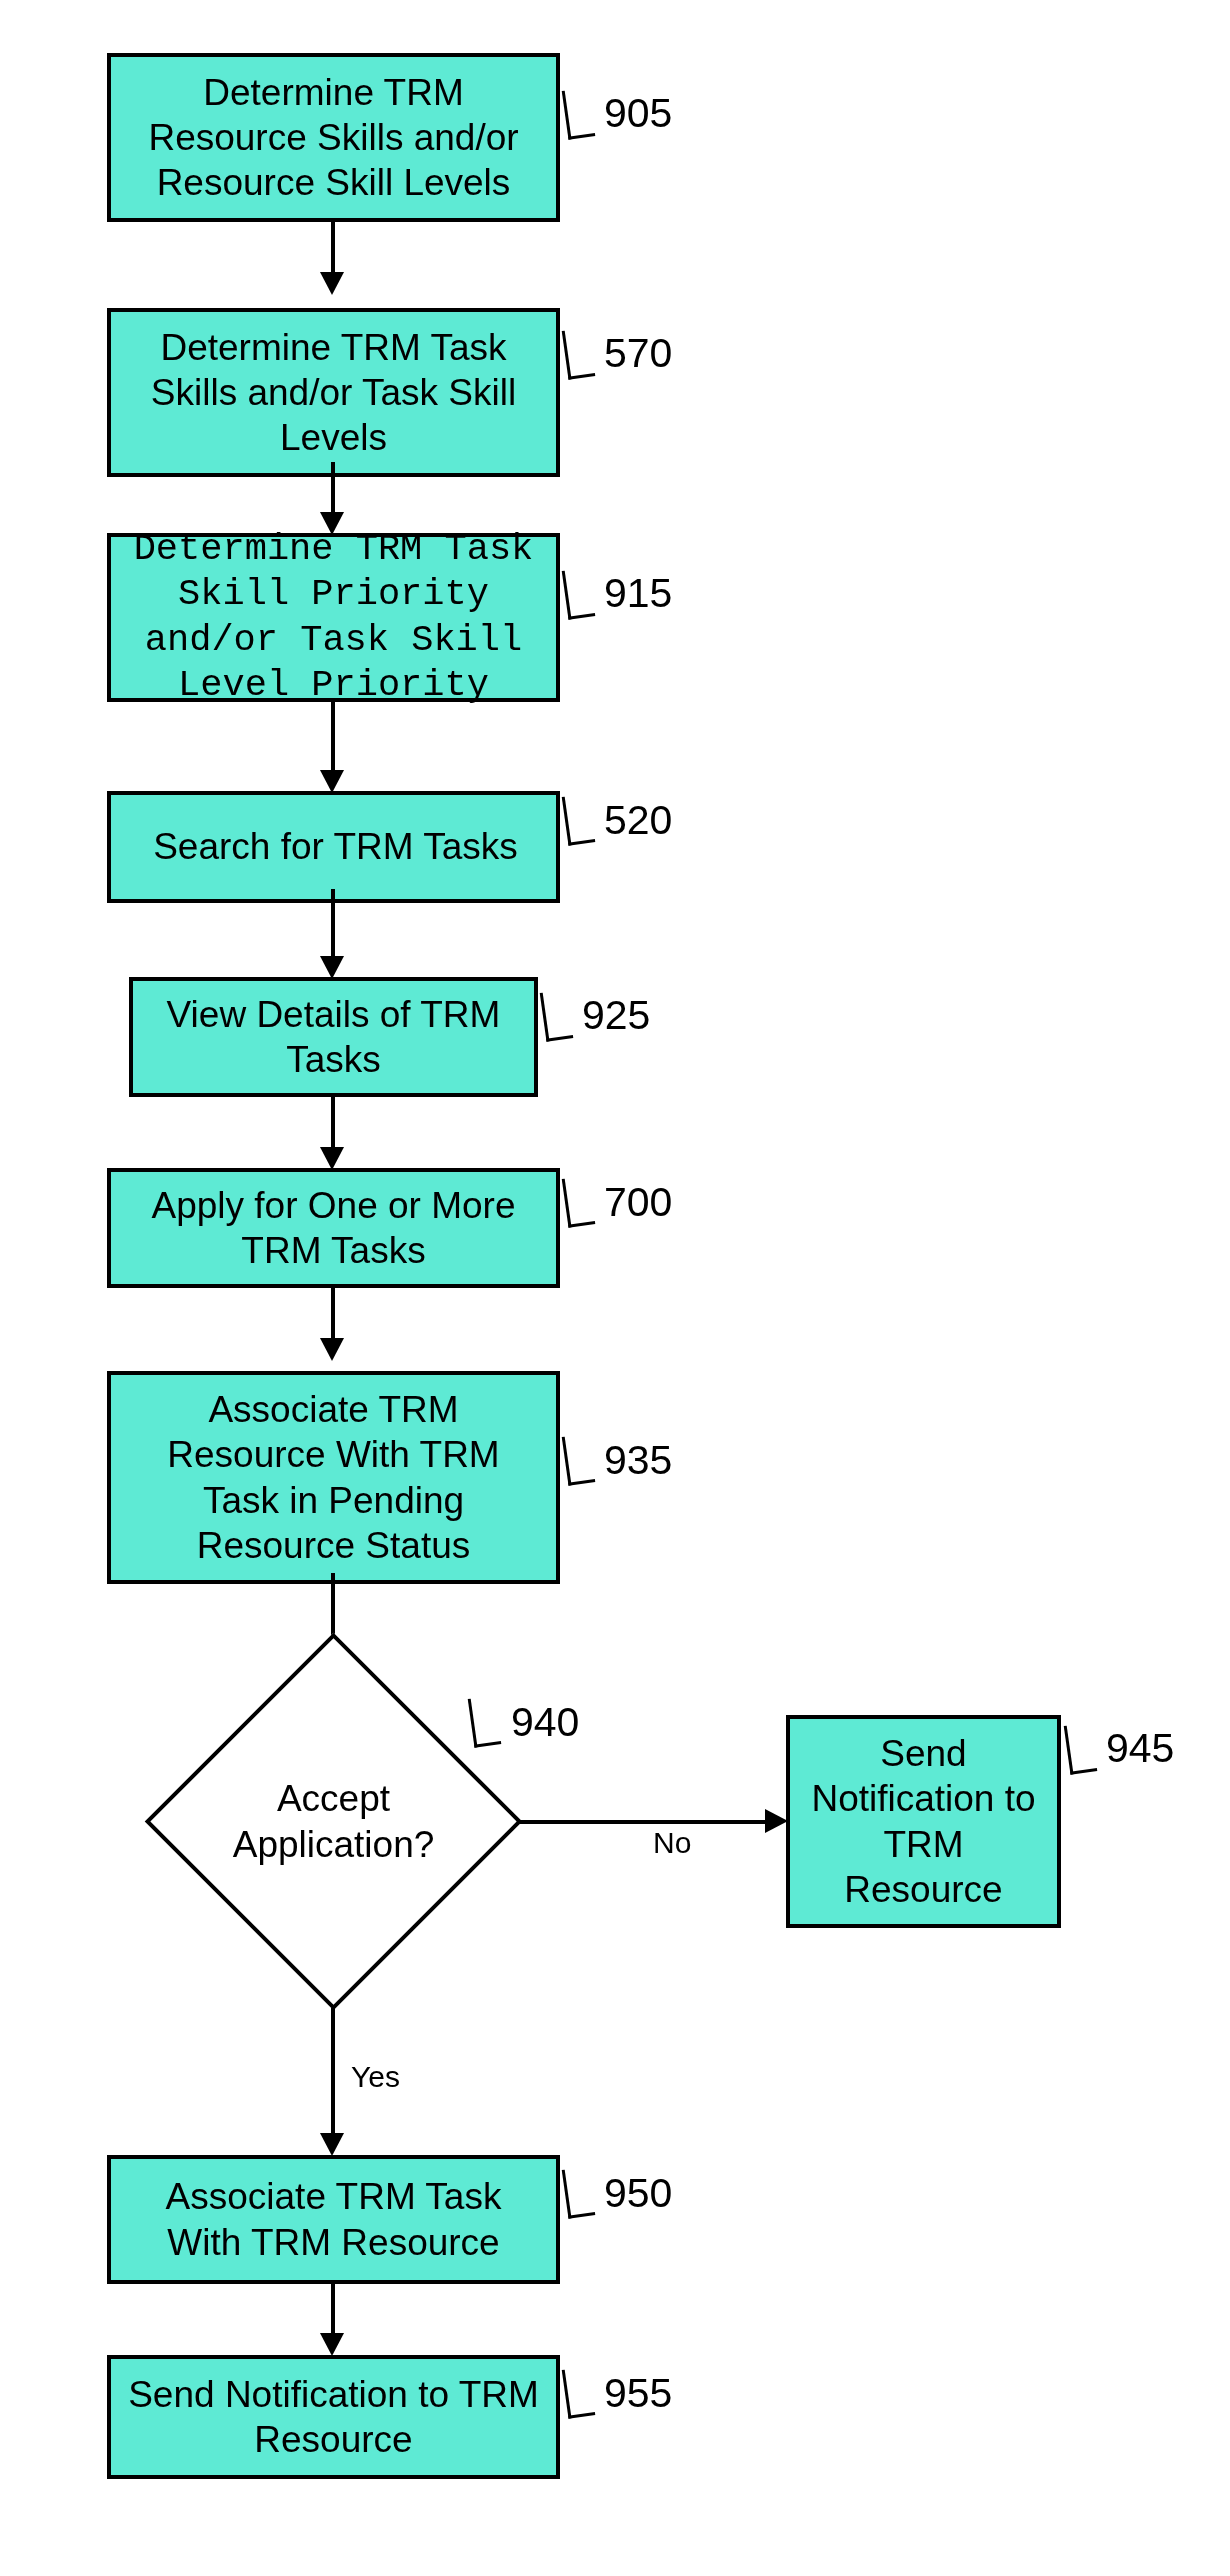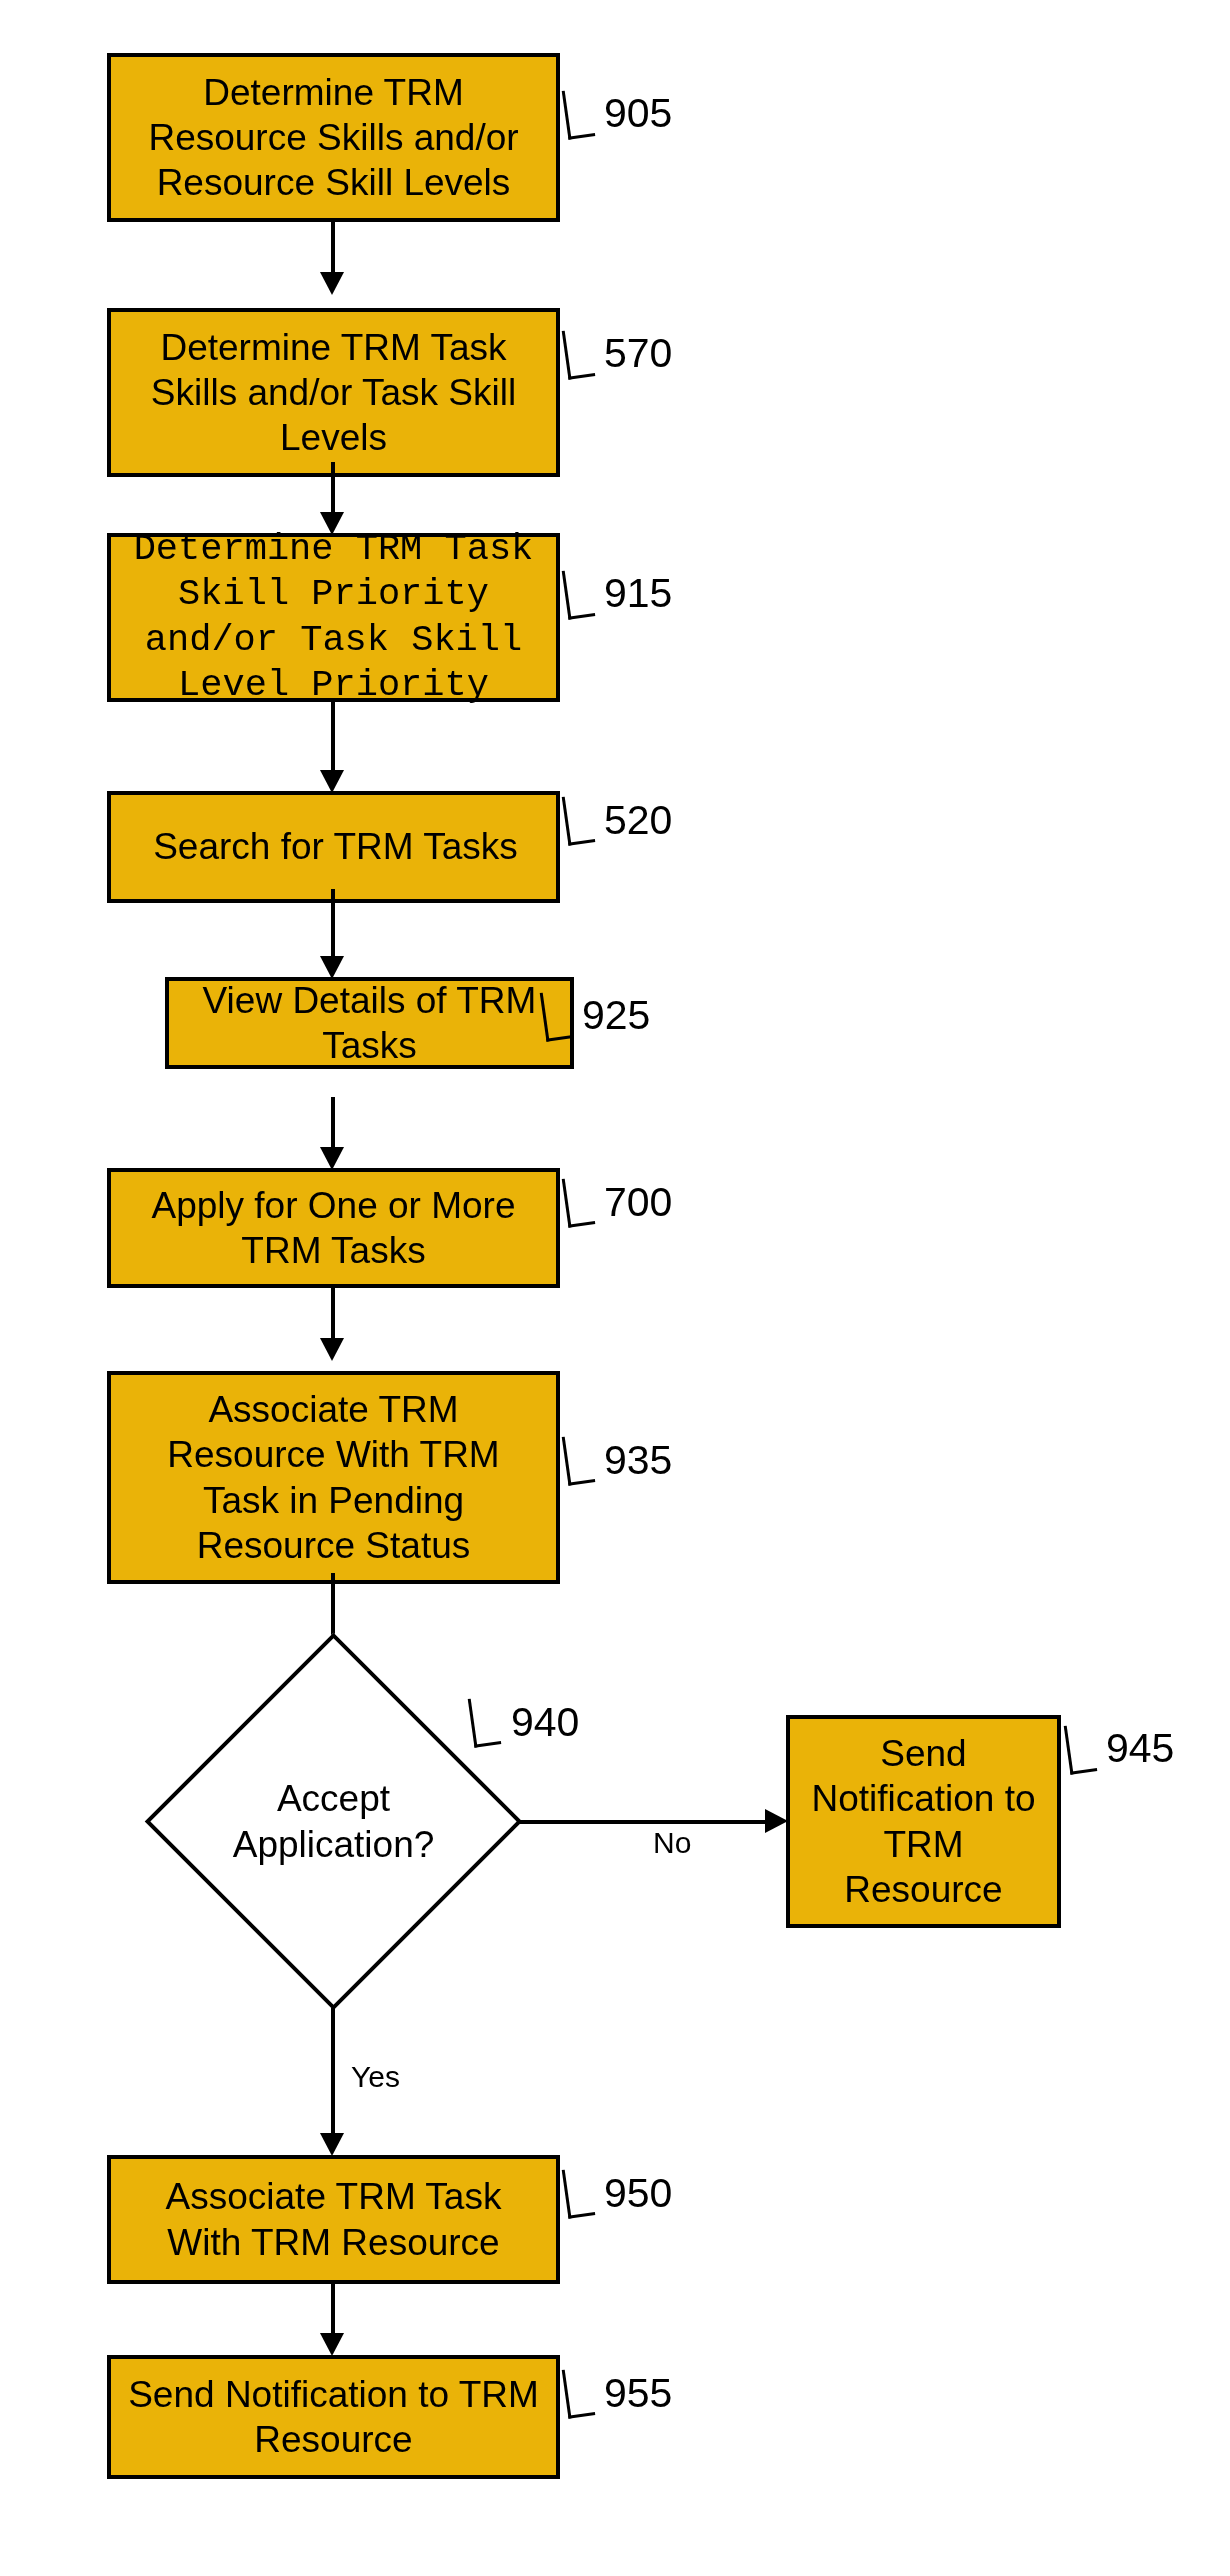--- a/index.html
+++ b/index.html
@@ -12,21 +12,21 @@
     font-family: Arial, Helvetica, sans-serif;
   }
   .canvas {
     position: relative;
     width: 1231px;
     height: 2576px;
   }
   .box {
     position: absolute;
     border: 4.4px solid #000;
-    background: #eab308;
+    background: #5eead4;
     display: flex;
     align-items: center;
     justify-content: center;
     text-align: center;
     padding: 9px 16px;
     font-size: 37px;
     line-height: 1.22;
   }
   .label-num {
     position: absolute;
@@ -125,21 +125,21 @@
 
   <div class="box" style="left:107px; top:791px; width:453px; height:112px;padding-left:20px;">
     <span>Search for TRM Tasks</span>
   </div>
   <div class="tick" style="left:565px; top:795px;"></div>
   <div class="label-num" style="left:604px; top:800px;">520</div>
 
   <div class="arrow-v" style="left:331px; top:889px; height:71px;"></div>
   <div class="arrowhead-down" style="left:320px; top:956px;"></div>
 
-  <div class="box" style="left:129px; top:977px; width:409px; height:92px;margin-left:36px;">
+  <div class="box" style="left:129px; top:977px; width:409px; height:120px;">
     <span>View Details of TRM Tasks</span>
   </div>
   <div class="tick" style="left:543px; top:991px;"></div>
   <div class="label-num" style="left:582px; top:995px;">925</div>
 
   <div class="arrow-v" style="left:331px; top:1097px; height:53px;"></div>
   <div class="arrowhead-down" style="left:320px; top:1147px;"></div>
 
   <div class="box" style="left:107px; top:1168px; width:453px; height:120px;">
     <span>Apply for One or More TRM Tasks</span>

